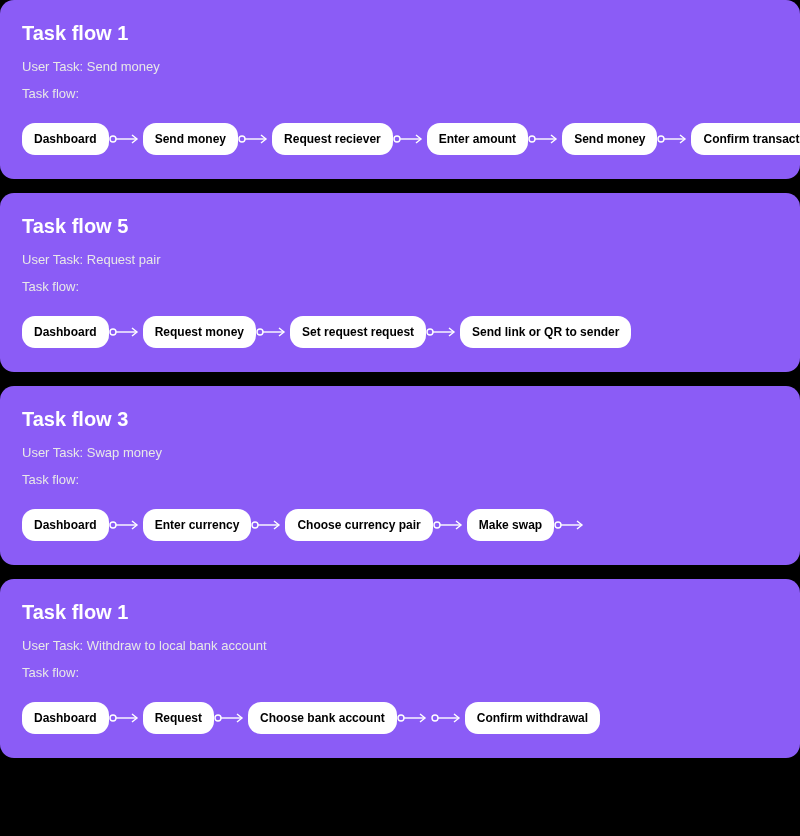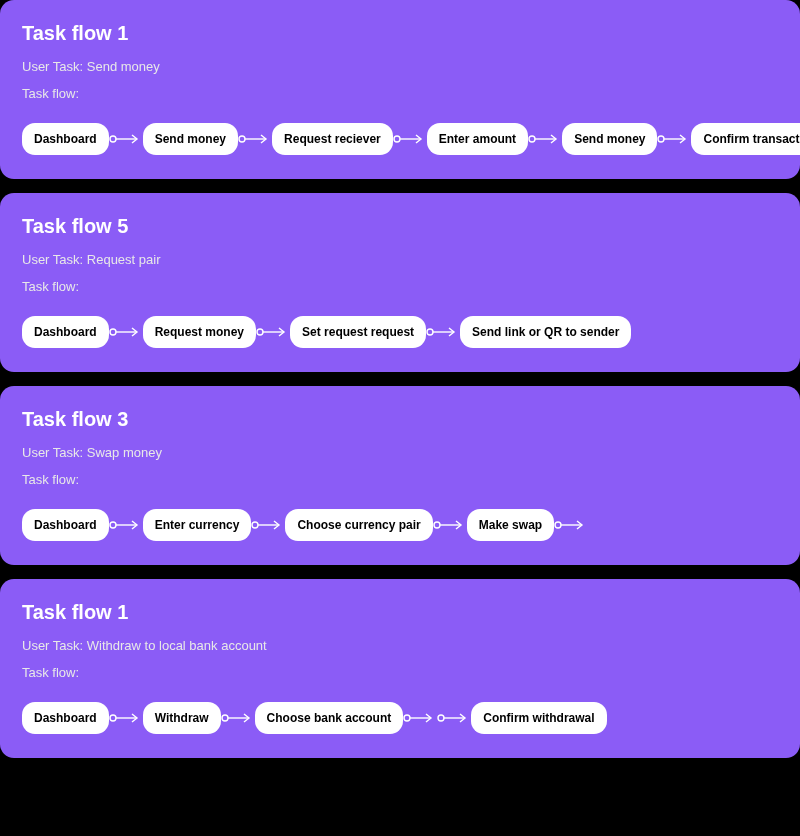--- a/index.html
+++ b/index.html
@@ -179,21 +179,21 @@
       <div class="meta">Task flow:</div>
       <div class="flow-row">
         <div class="step">Dashboard</div>
         <div class="arrow">
           <svg width="34" height="12" viewBox="0 0 34 12">
     <circle cx="4" cy="6" r="3" fill="none" stroke="#fff" stroke-width="1.4"></circle>
     <line x1="7" y1="6" x2="27" y2="6" stroke="#fff" stroke-width="1.4"></line>
     <path d="M23 2 L28 6 L23 10" fill="none" stroke="#fff" stroke-width="1.4"></path>
   </svg>
         </div>
-        <div class="step">Withdraw</div>
+        <div class="step">Request</div>
         <div class="arrow">
           <svg width="34" height="12" viewBox="0 0 34 12">
     <circle cx="4" cy="6" r="3" fill="none" stroke="#fff" stroke-width="1.4"></circle>
     <line x1="7" y1="6" x2="27" y2="6" stroke="#fff" stroke-width="1.4"></line>
     <path d="M23 2 L28 6 L23 10" fill="none" stroke="#fff" stroke-width="1.4"></path>
   </svg>
         </div>
         <div class="step">Choose bank account</div>
         <div class="arrow">
           <svg width="34" height="12" viewBox="0 0 34 12">

